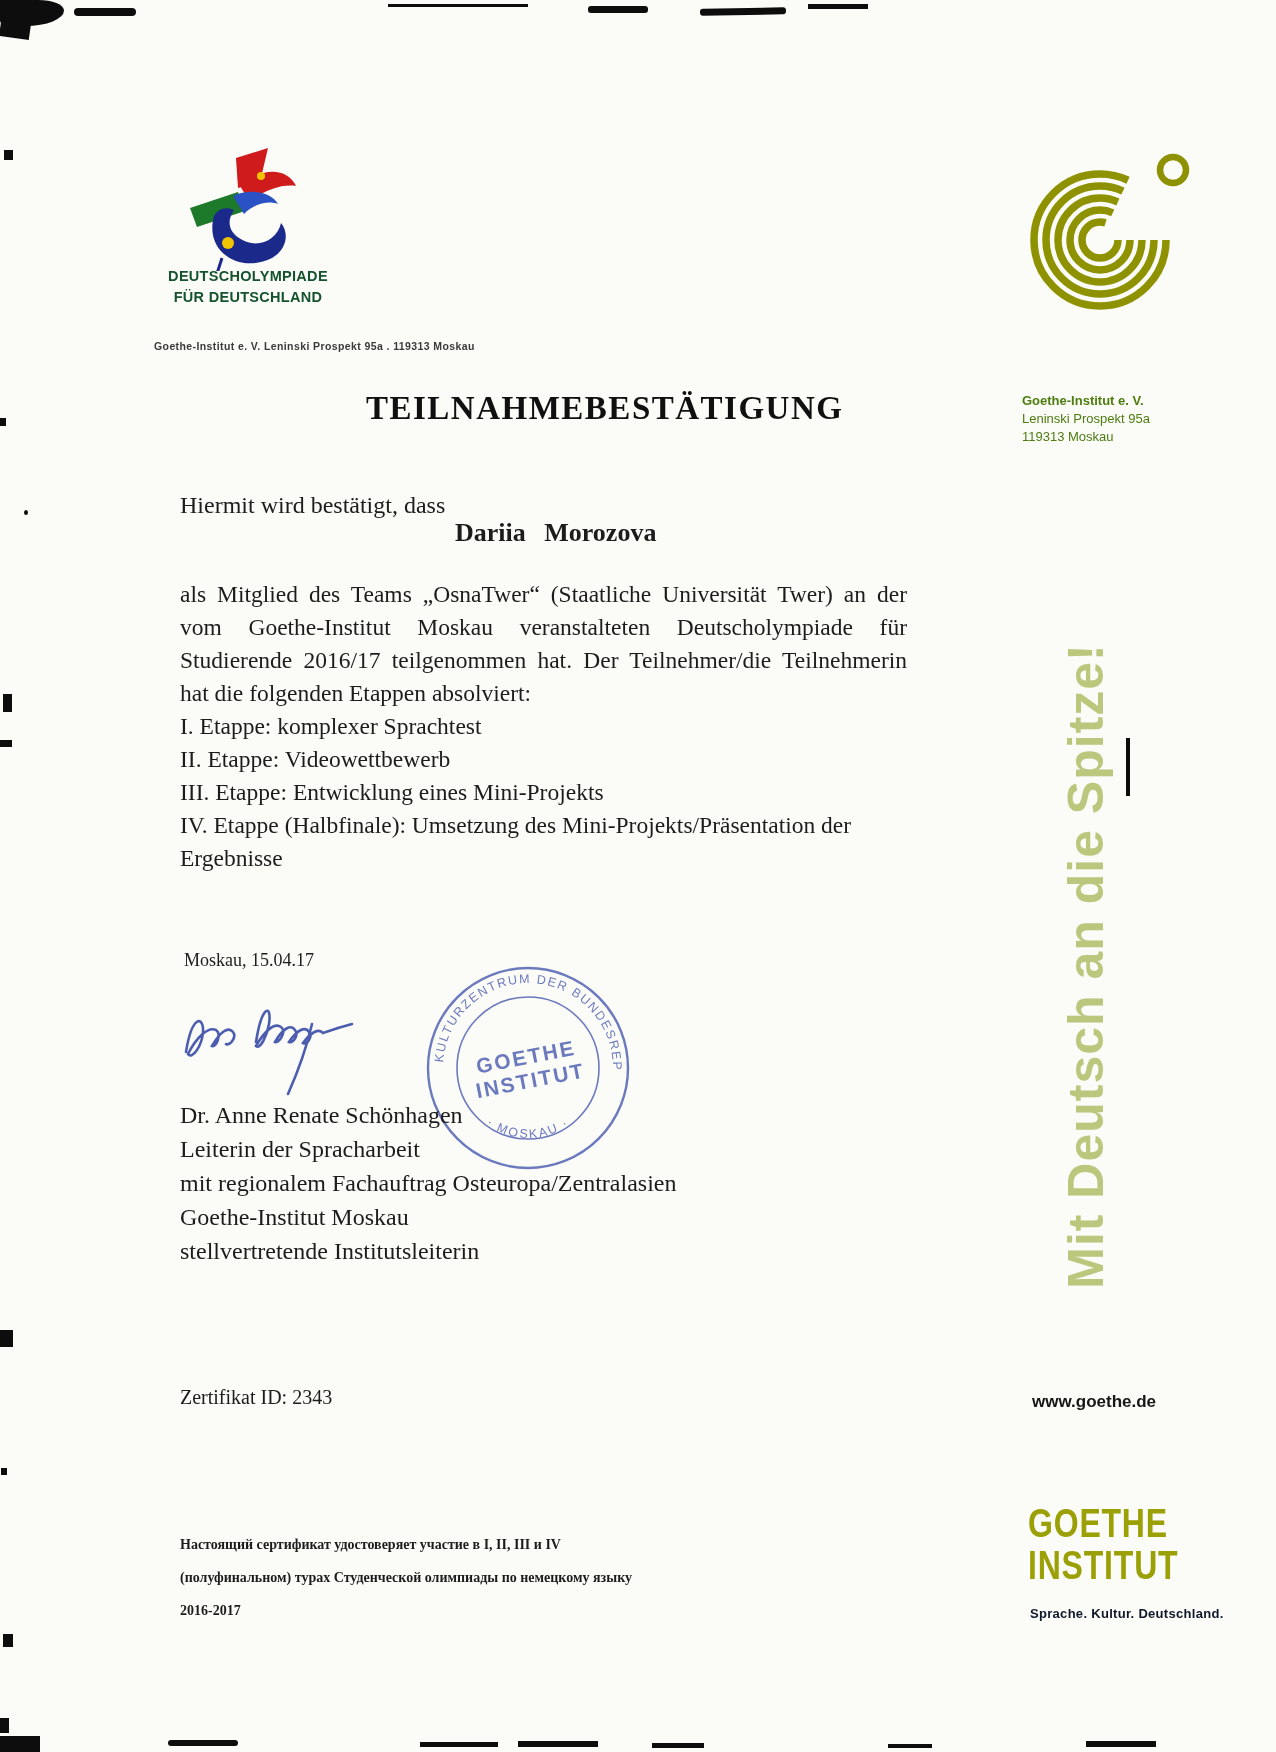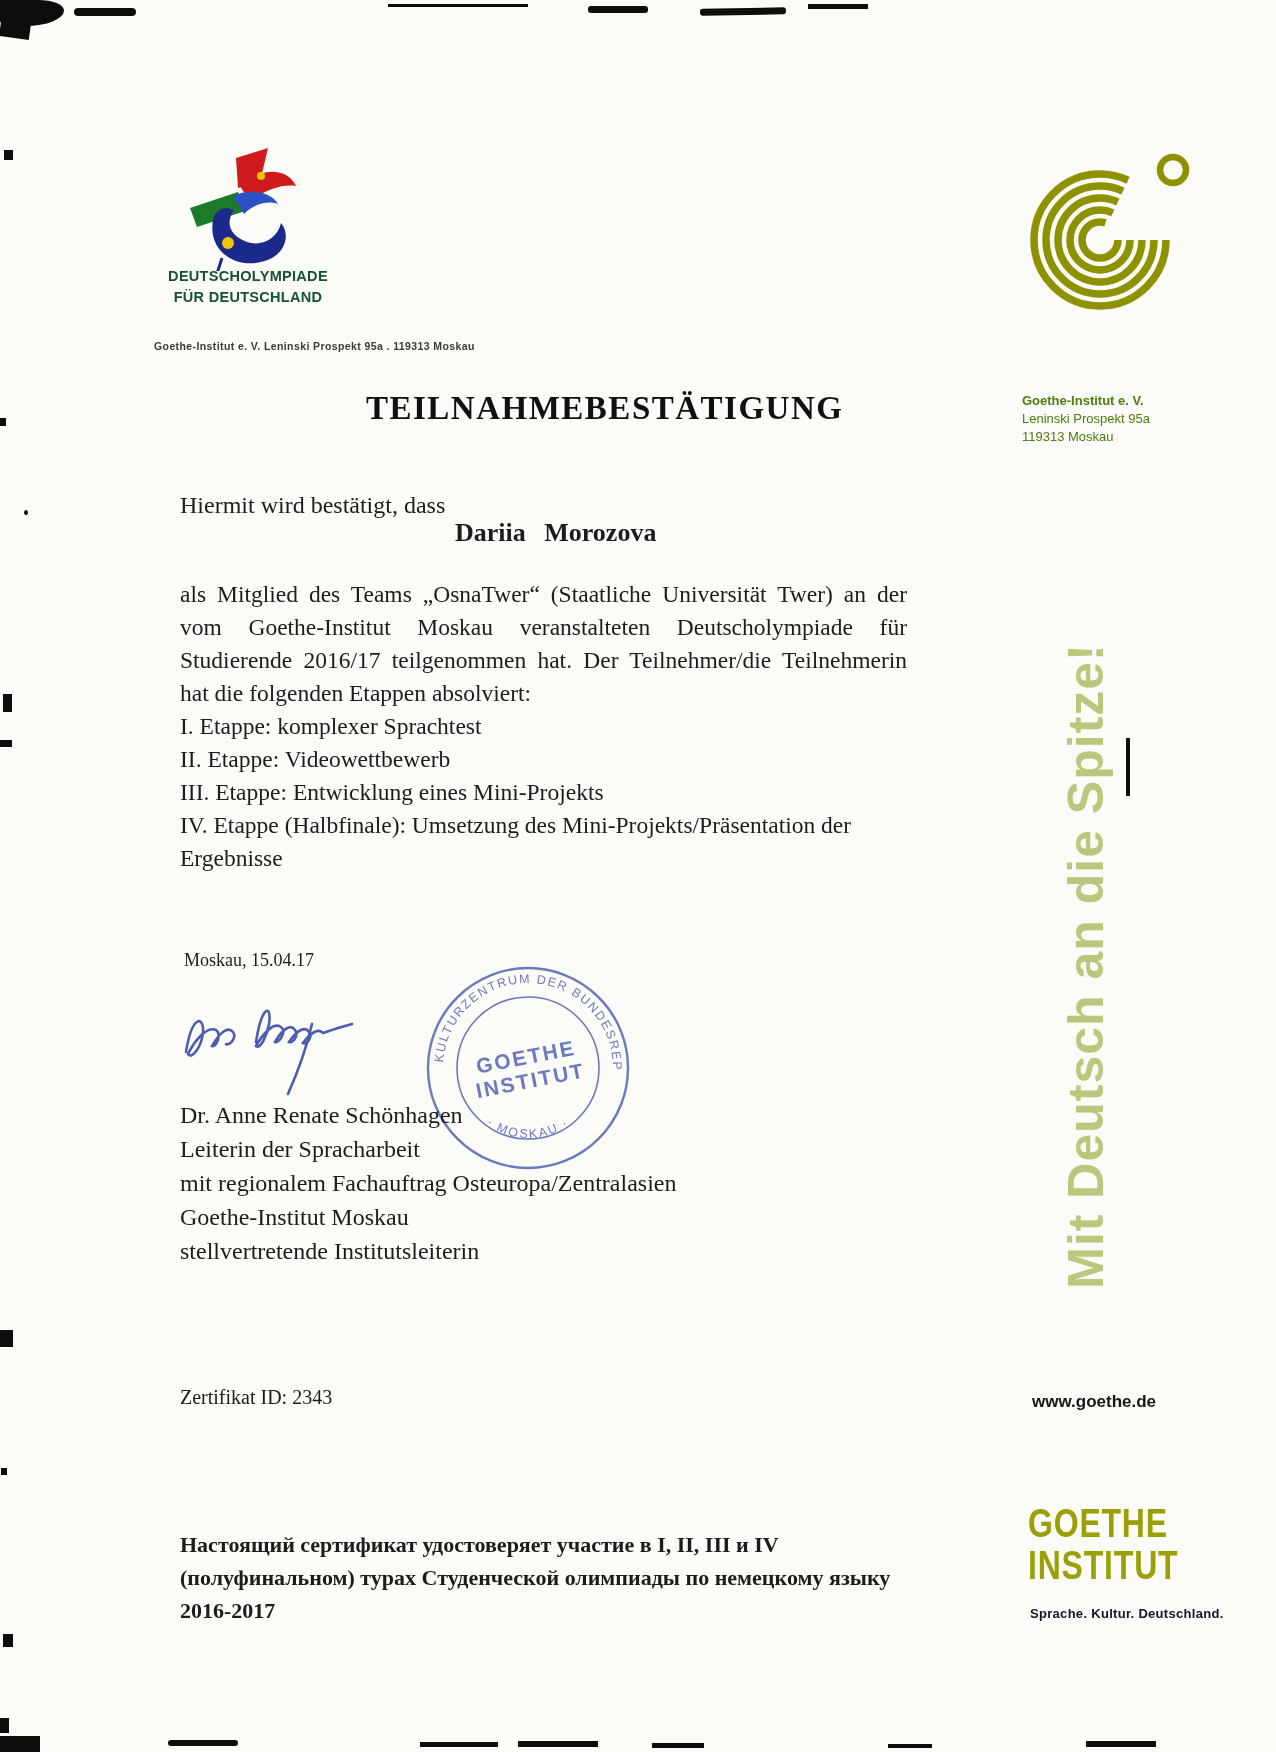--- a/index.html
+++ b/index.html
@@ -43,21 +43,21 @@
   
   .sig-svg{position:absolute;left:172px;top:972px;}
   .stamp-svg{position:absolute;left:420px;top:960px;opacity:.78;}
   .sig-block{position:absolute;left:180px;top:1098px;font-size:24px;line-height:34px;}
   
   .cert-id{position:absolute;left:180px;top:1386px;font-size:20px;}
   .website{
     position:absolute;left:1032px;top:1392px;
     font-family:"Liberation Sans",sans-serif;font-weight:bold;font-size:17px;color:#161616;
   }
-  .russian{position:absolute;left:180px;top:1528px;font-size:22px;font-weight:bold;line-height:33px;white-space:nowrap;}
+  .russian{position:absolute;left:180px;top:1528px;font-size:14px;font-weight:bold;line-height:33px;white-space:nowrap;}
   .wordmark{
     position:absolute;left:1028px;top:1502px;
     font-family:"Liberation Sans",sans-serif;font-weight:bold;
     font-size:40px;line-height:42px;color:#9aa005;letter-spacing:1px;
     transform:scaleX(.8);transform-origin:left top;white-space:nowrap;
   }
   .tagline{
     position:absolute;left:1030px;top:1606px;
     font-family:"Liberation Sans",sans-serif;font-weight:bold;
     font-size:13px;color:#0f172a;letter-spacing:.3px;

